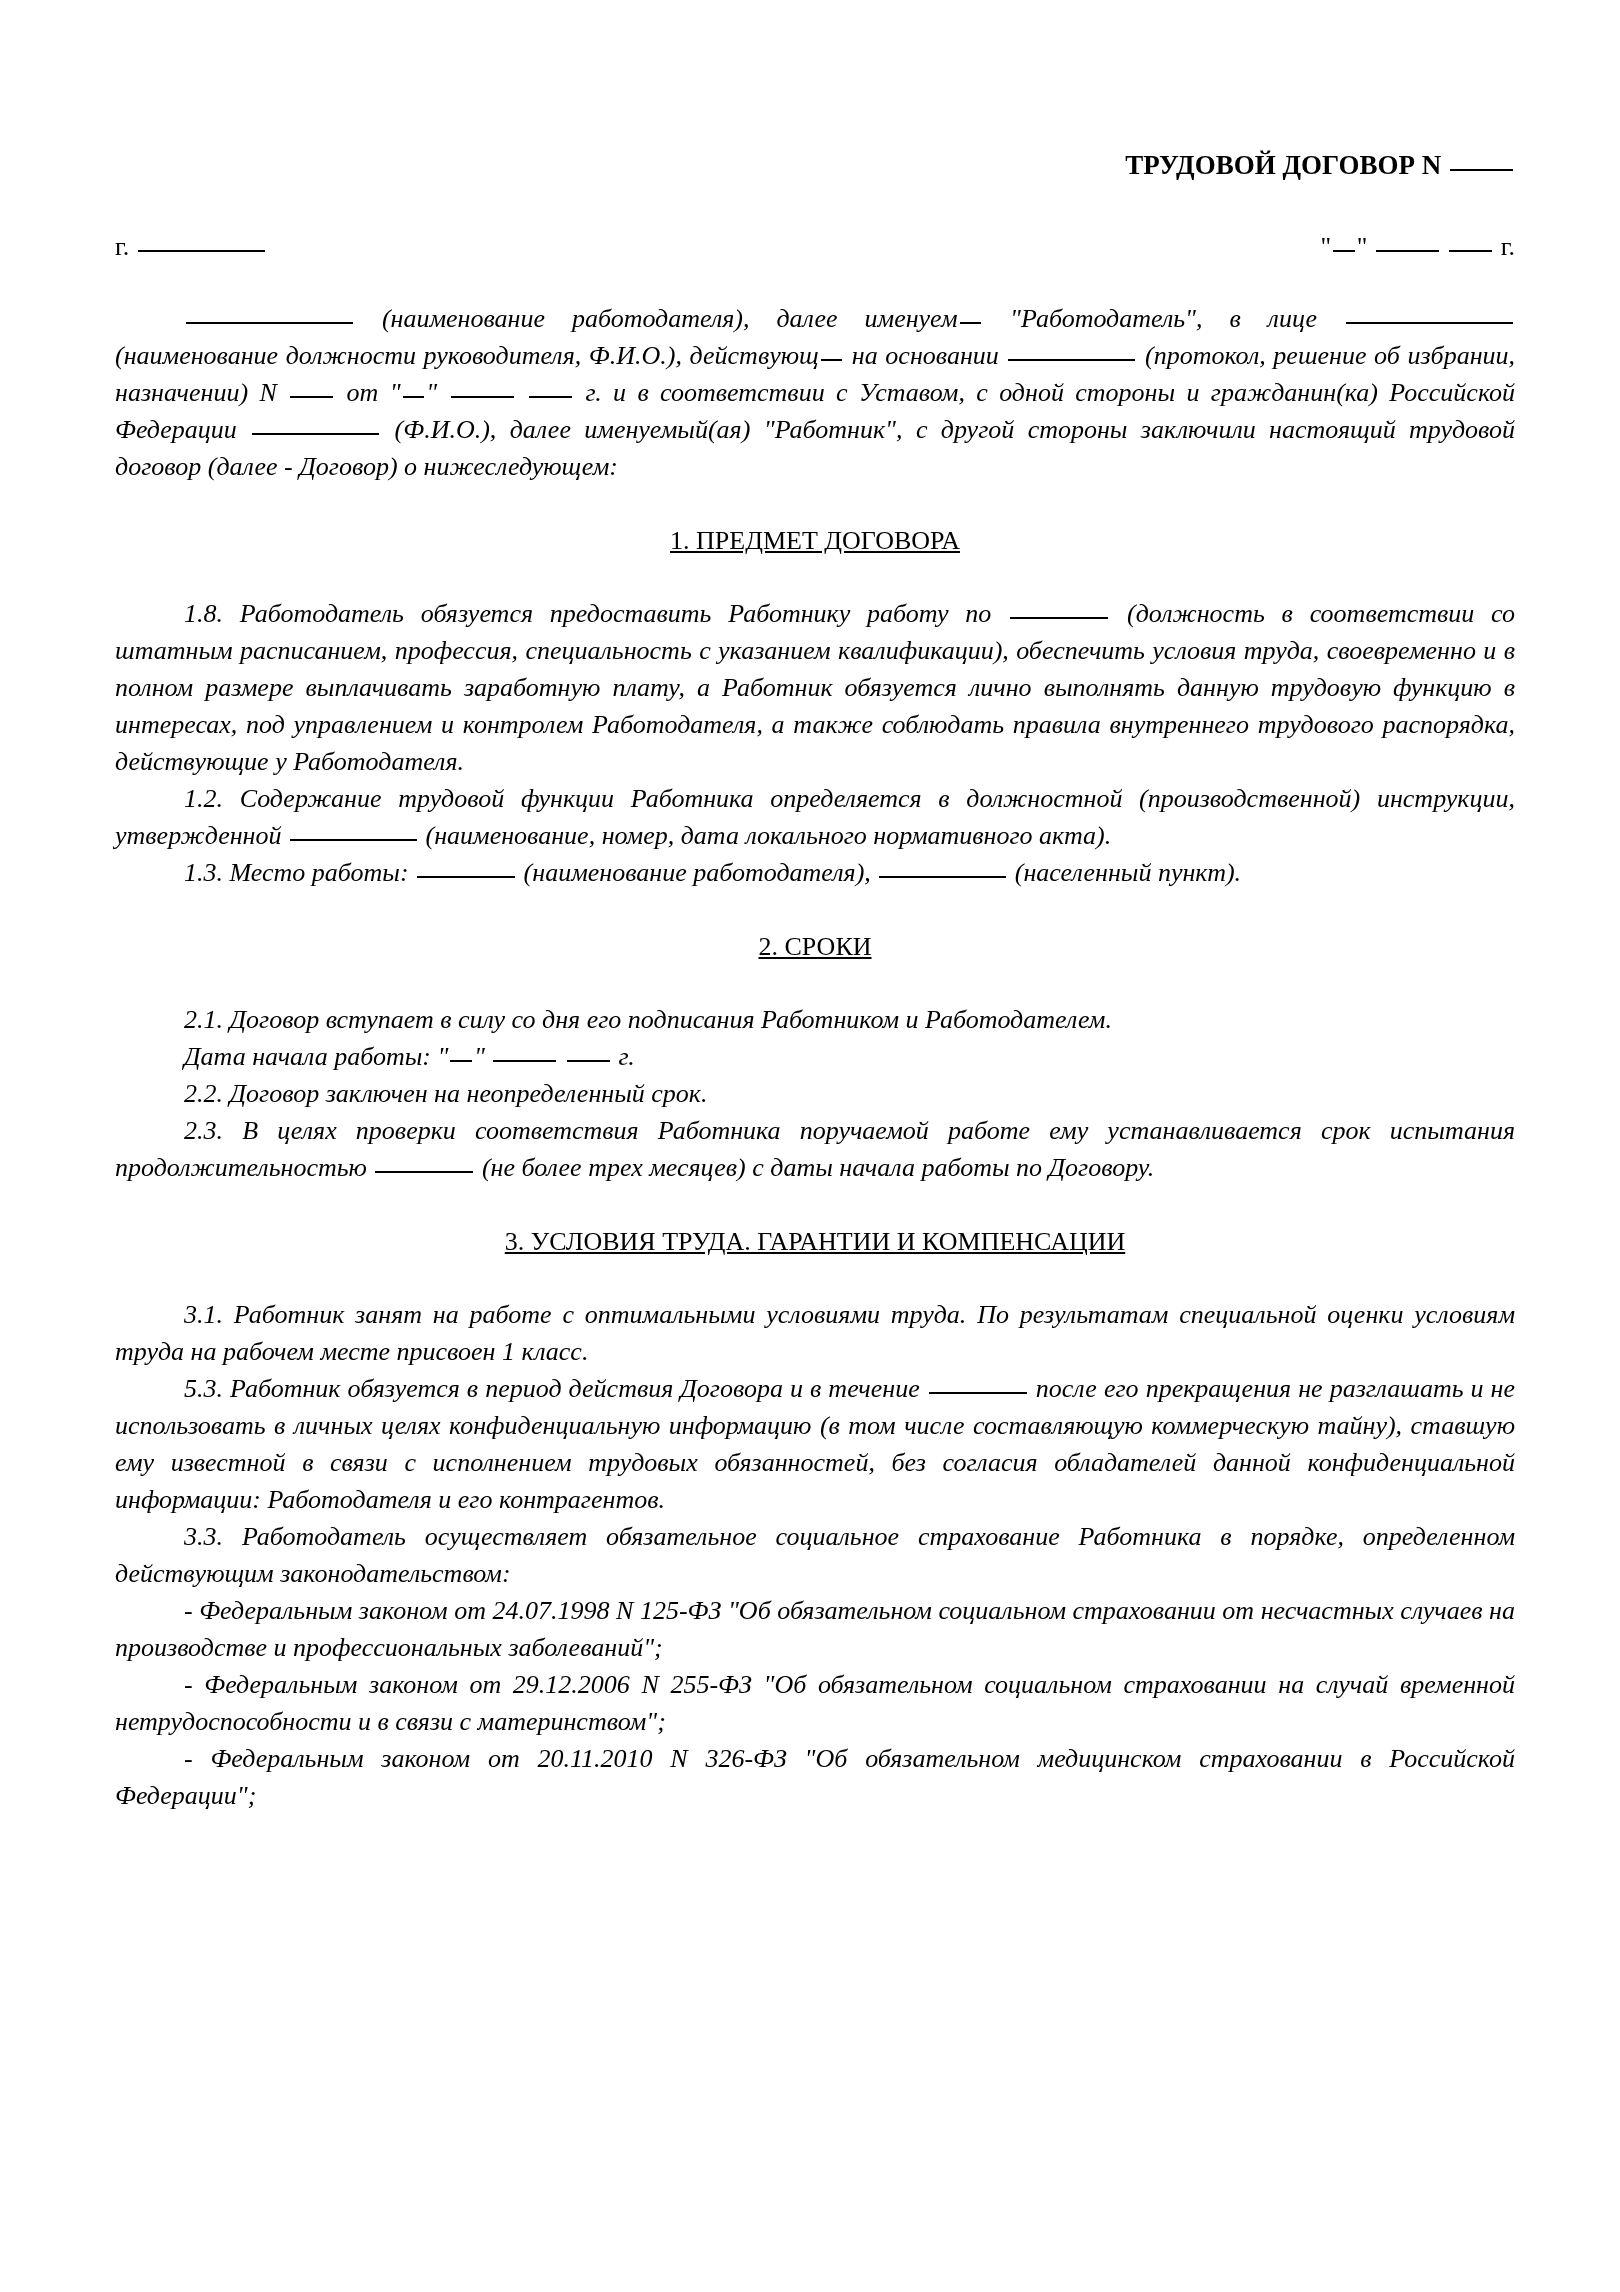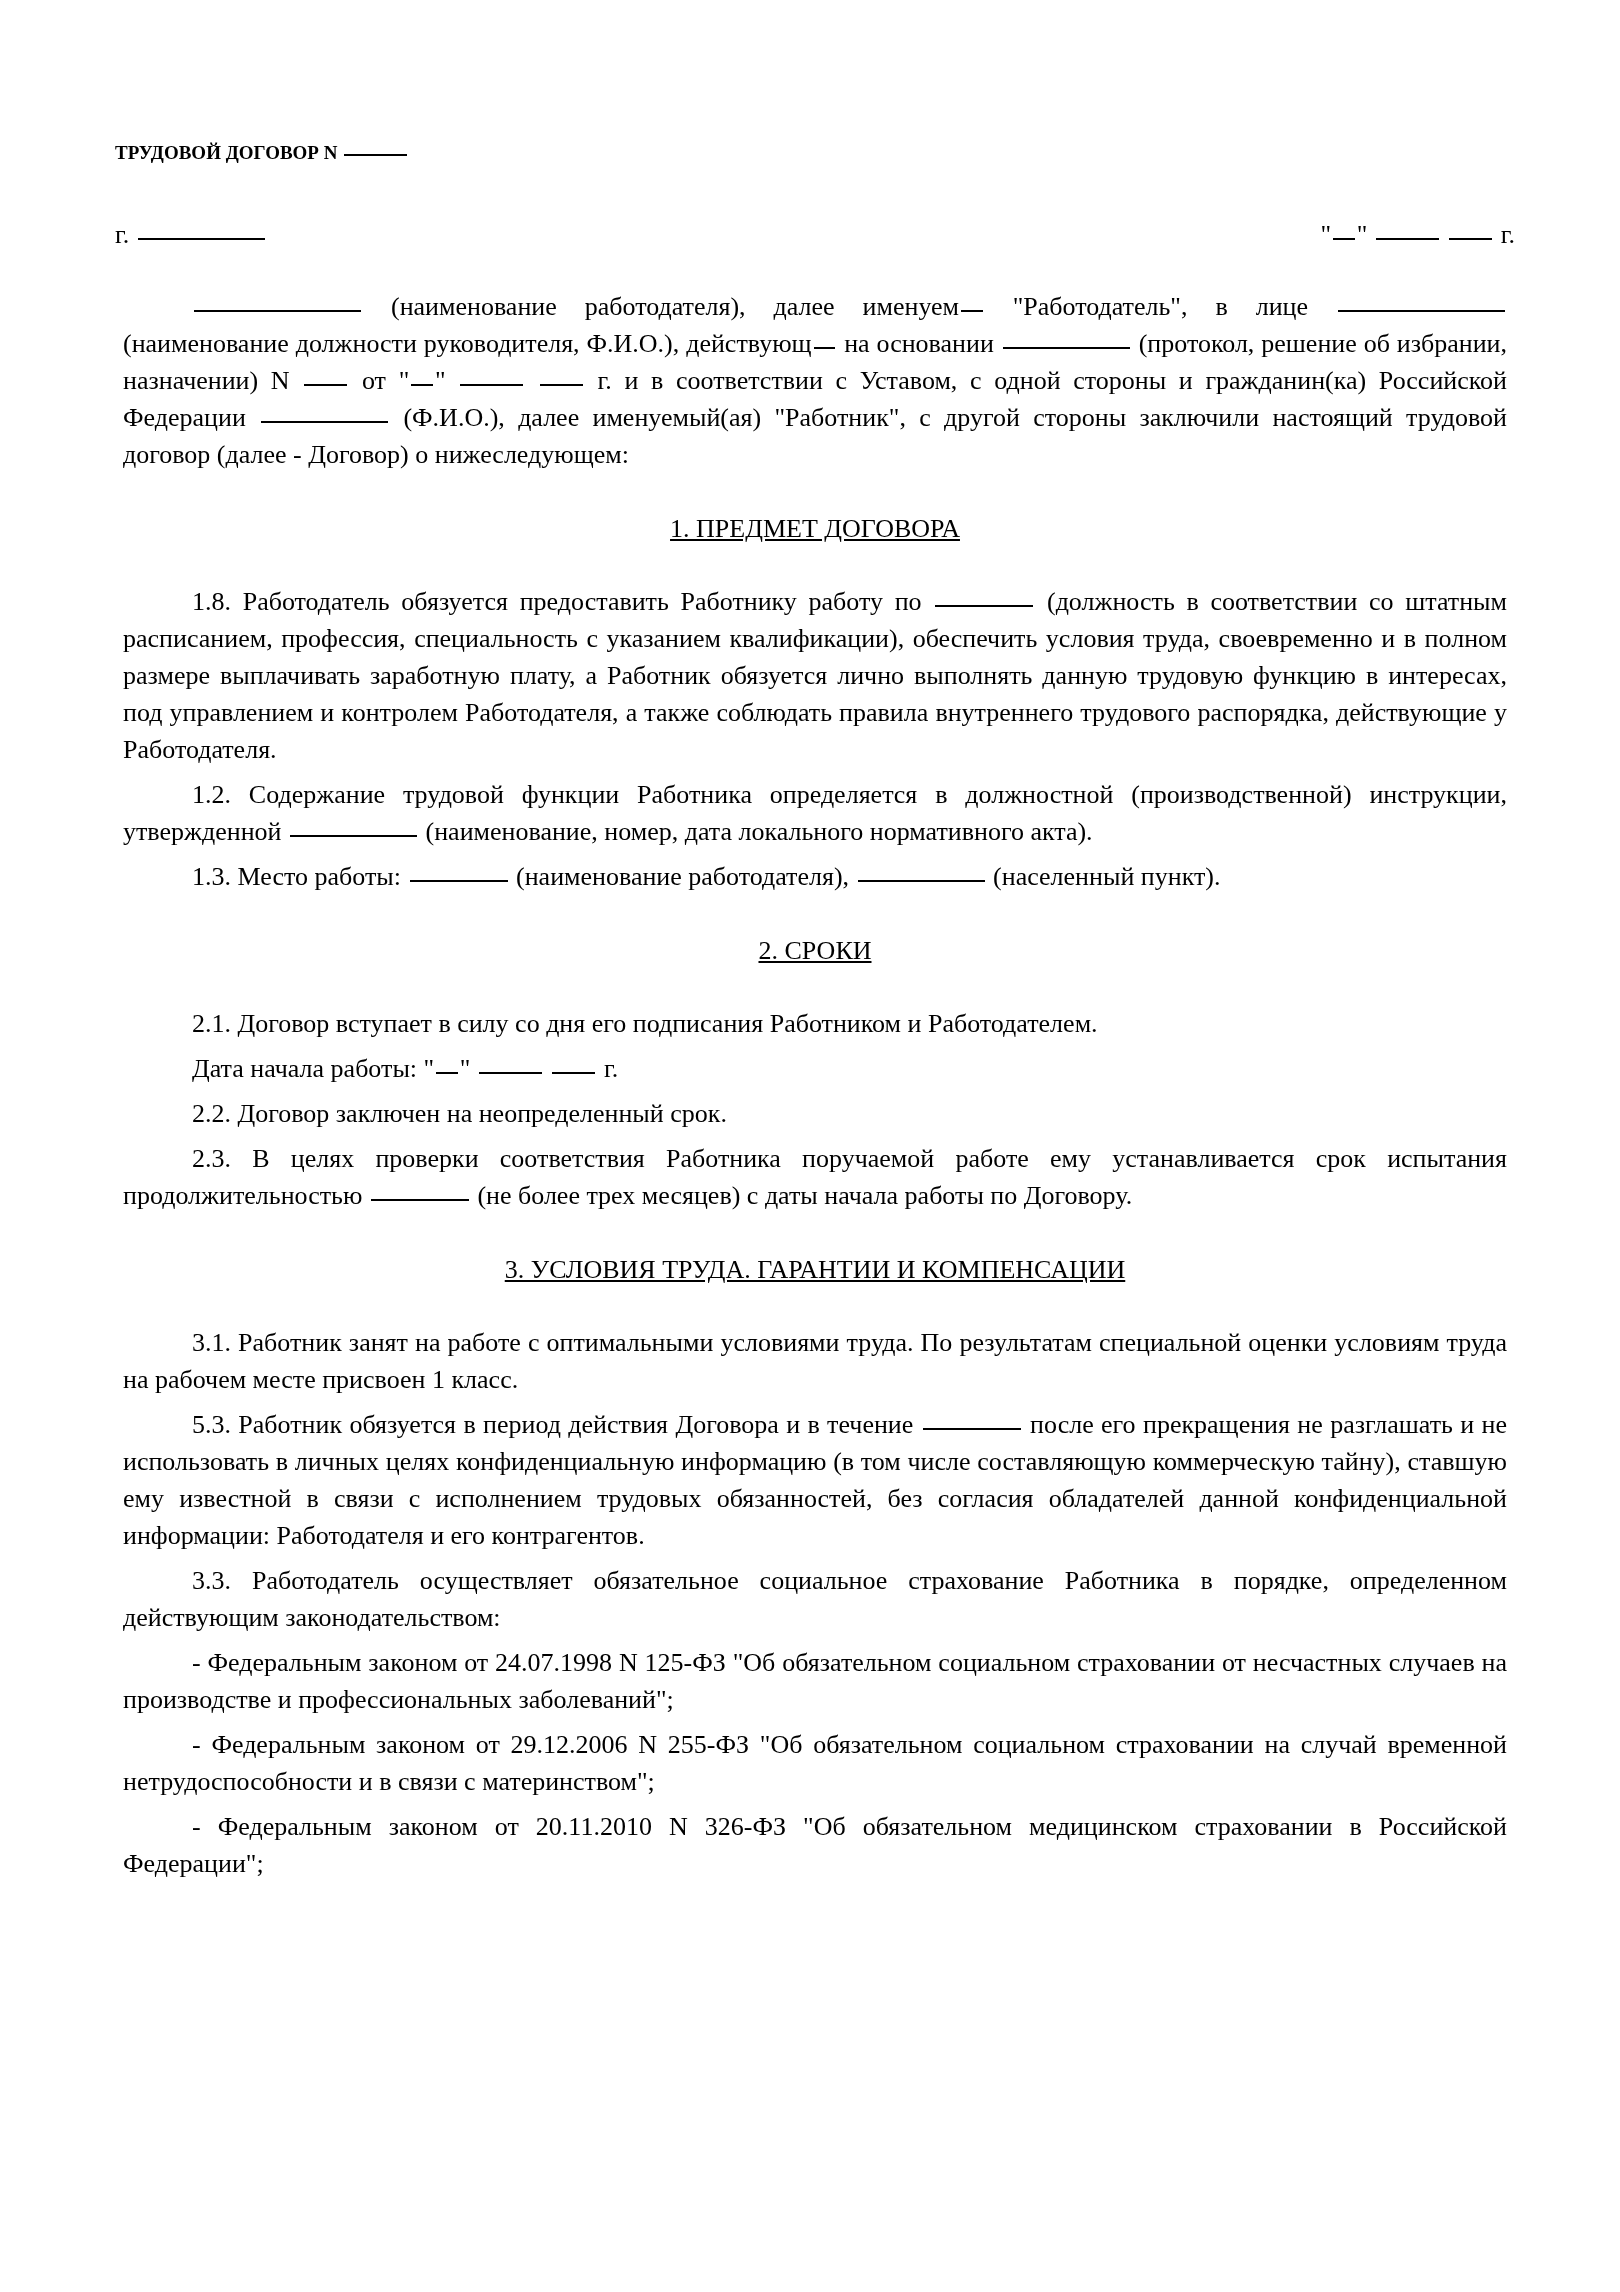--- a/index.html
+++ b/index.html
@@ -17,24 +17,24 @@
     }
     .page {
       position: absolute;
       left: 115px;
       top: 135px;
       width: 1400px;
       font-size: 26px;
       line-height: 37px;
     }
     .title {
-      text-align: left;
+      text-align: right;
       font-weight: bold;
-      font-size: 19px;
-      margin: 0 0 45px 0;
+      font-size: 27px;
+      margin: 12px 0 45px 0;
       line-height: 36px;
     }
     .place-date {
       display: flex;
       justify-content: space-between;
       margin-bottom: 35px;
     }
     .blank {
       display: inline-block;
       border-bottom: 2px solid #000;
@@ -44,23 +44,24 @@
       position: relative;
       top: -2.9px;
     }
     .b-xs { width: 21.6px; }
     .b-s { width: 43px; }
     .b-m { width: 63px; }
     .b-l { width: 98px; }
     .b-xl { width: 127px; }
     .b-xxl { width: 167px; }
     p {
-      margin: 8px;
+      margin: 0;
       text-align: justify;
       text-align-last: left;
+      font-style: italic;
     }
     .indent { text-indent: 69px; }
     .section-heading {
       text-align: center;
       margin: 37px 0 36px 0;
       text-decoration: underline;
     }
     .intro { margin-top: 0; }
   </style>
 </head>

